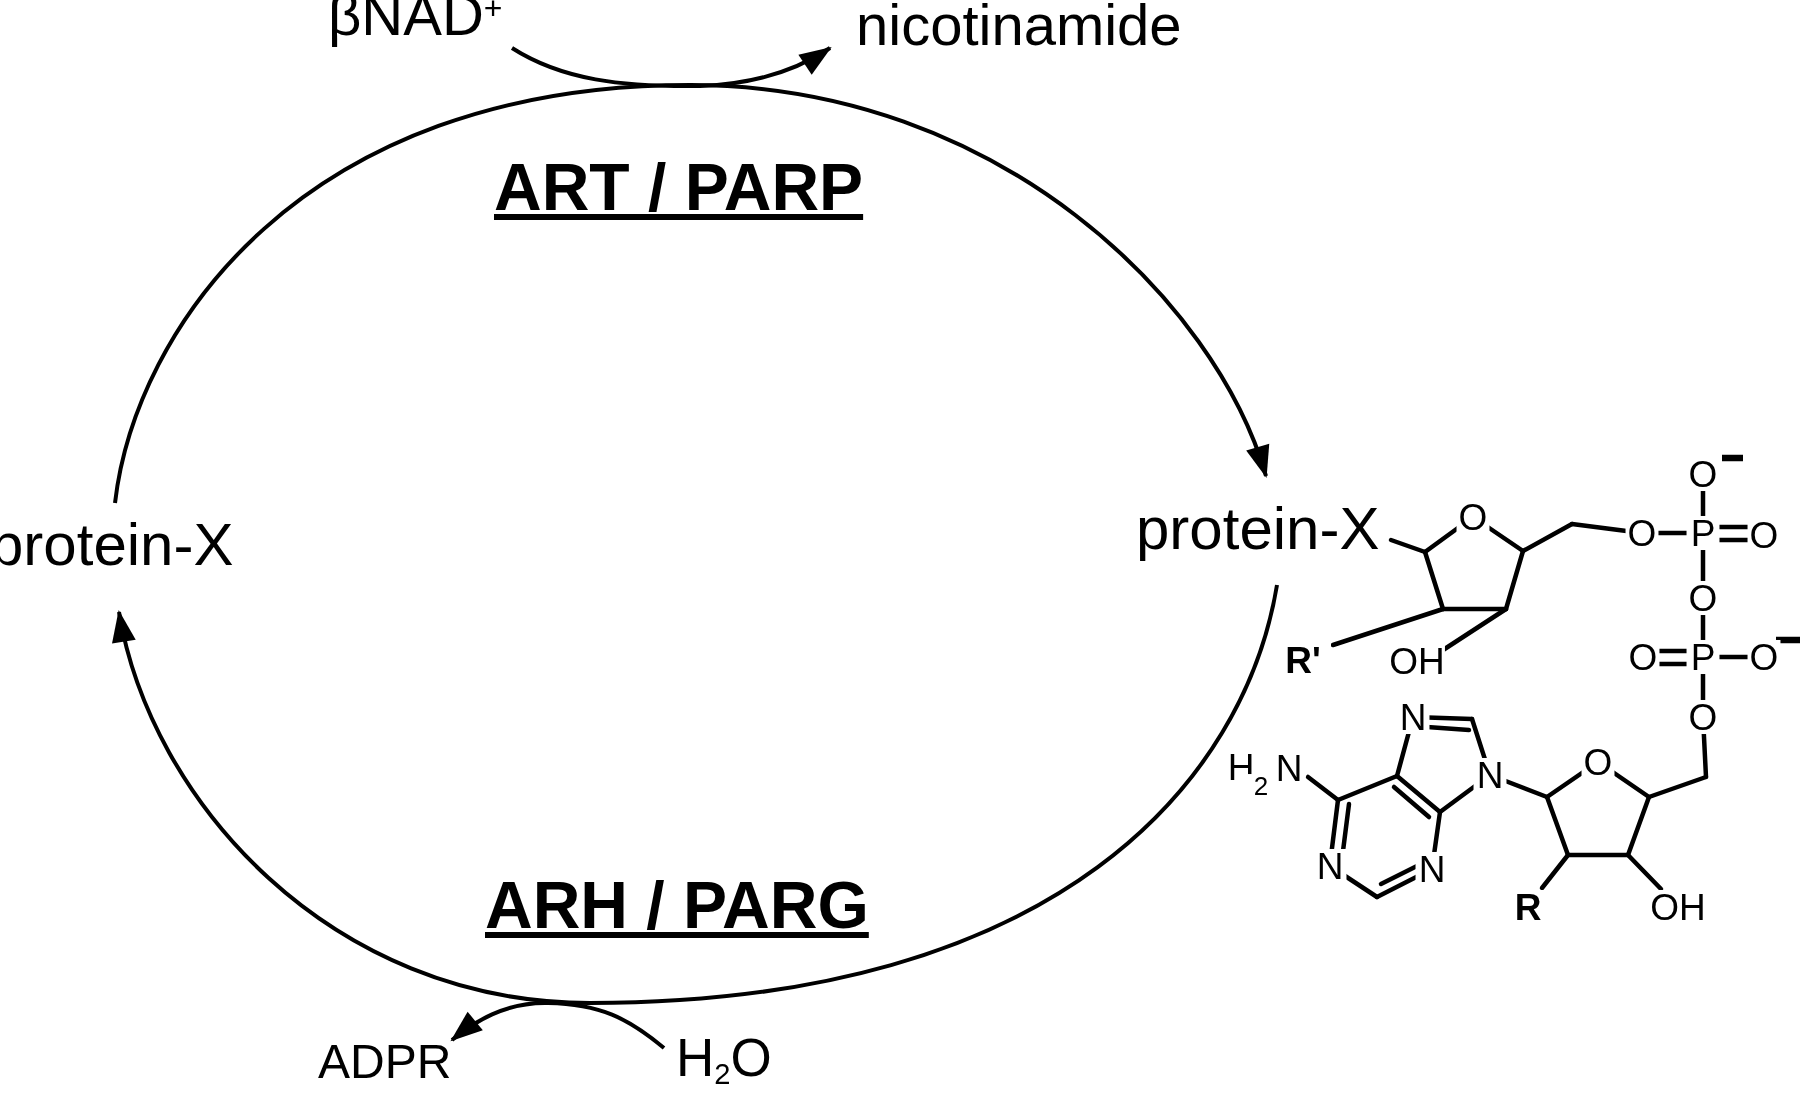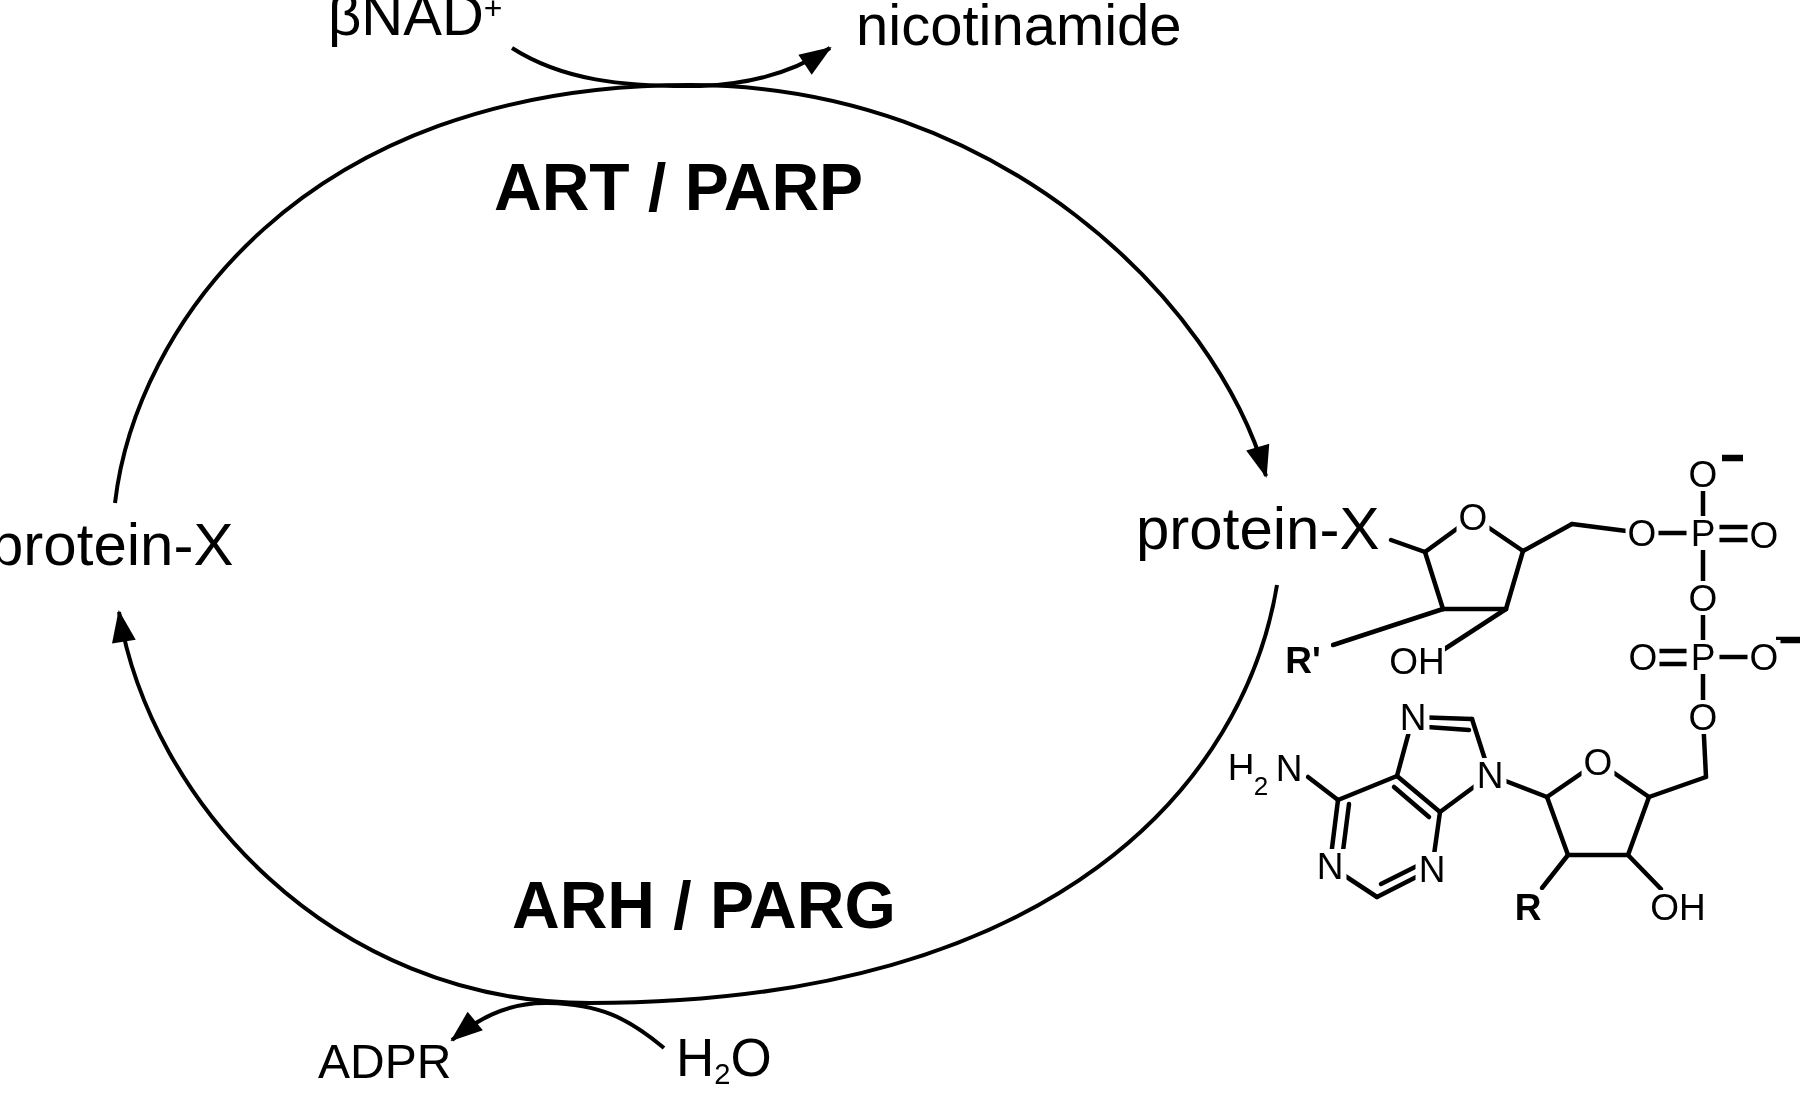--- a/index.html
+++ b/index.html
@@ -2,29 +2,29 @@
 <html><head>
 <meta charset="utf-8">
 <style>
   html,body{margin:0;padding:0;background:#ffffff;}
   .canvas{
     position:relative;width:1800px;height:1103px;background:#ffffff;
     overflow:hidden;font-family:"Liberation Sans",sans-serif;color:#000;
   }
   #diagram-svg{position:absolute;left:0;top:0;}
   .lbl{position:absolute;white-space:nowrap;line-height:1;color:#000;}
-  .bold{font-weight:bold;}
+  .bold{font-weight:bold;text-decoration:underline;}
   .sup{font-size:55%;position:relative;top:-0.5em;}
   .sub{font-size:55%;position:relative;top:0.28em;}
   #bnad-label{left:328px;top:-14px;font-size:58px;}
   #nicotinamide-label{left:856px;top:-4px;font-size:58px;}
   #art-parp-label{left:494px;top:154px;font-size:66px;}
   #protein-x-left-label{left:-10px;top:515px;font-size:60px;}
   #protein-x-right-label{left:1136px;top:499px;font-size:60px;}
-  #arh-parg-label{left:512px;top:872px;font-size:66px;}
+  #arh-parg-label{left:485px;top:872px;font-size:66px;}
   #adpr-label{left:318px;top:1038px;font-size:48px;}
   #h2o-label{left:676px;top:1031px;font-size:53px;}
 </style>
 </head>
 <body>
 
 <div class="canvas">
 
   <svg id="diagram-svg" width="1800" height="1103" viewBox="0 0 1800 1103">
     <defs>

